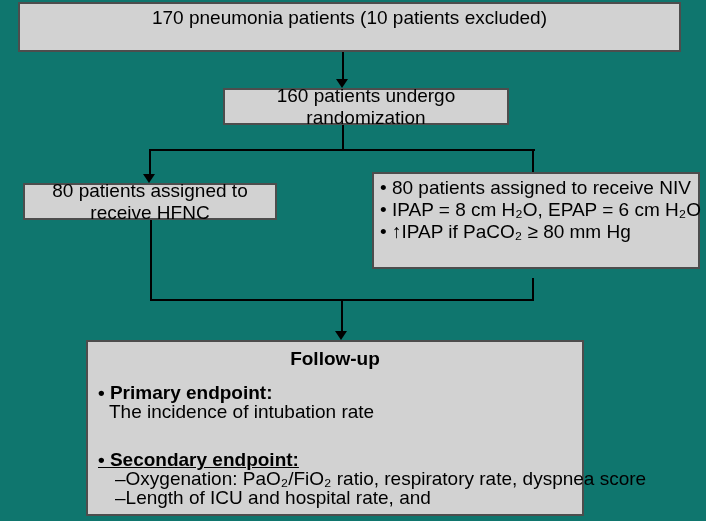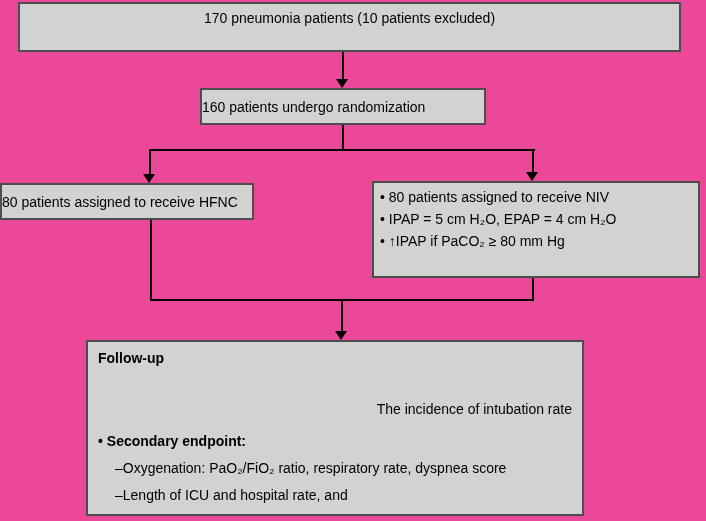--- a/index.html
+++ b/index.html
@@ -4,62 +4,63 @@
 <style>
   html, body {
     margin: 0;
     padding: 0;
     background: #ffffff;
   }
   #canvas {
     position: relative;
     width: 706px;
     height: 521px;
-    background: #ec4899;
+    background: #0f766e;
     font-family: "Liberation Sans", "DejaVu Sans", sans-serif;
-    font-size: 14px;
+    font-size: 19px;
     color: #000000;
     overflow: hidden;
   }
   .box {
     position: absolute;
     box-sizing: border-box;
     background: #d2d2d2;
     border: 2px solid #4d4d4d;
     color: #000000;
   }
   .center-box {
     display: flex;
     align-items: center;
     text-align: center;
+    margin-left: 23px;
   }
   #top-box {
     left: 18px; top: 2px; width: 663px; height: 50px;
     text-align: center;
     padding-top: 4px;
     line-height: 20px;
   }
   #rand-box   { left: 200px; top: 88px;  width: 286px; height: 37px; }
   #hfnc-box   { left: 0px;   top: 183px; width: 254px; height: 37px; }
   #niv-box    {
-    left: 372px; top: 181px; width: 328px; height: 97px;
+    left: 372px; top: 172px; width: 328px; height: 97px;
     padding: 3px 6px;
     line-height: 22px;
     white-space: nowrap;
   }
   #followup-box {
     left: 86px; top: 340px; width: 498px; height: 176px;
     padding: 7px 10px;
     line-height: 19px;
   }
-  .fu-title { font-weight: bold; margin-bottom: 32px; }
+  .fu-title { text-align: center; font-weight: bold; margin-bottom: 15px; }
   .fu-label { font-weight: bold; }
-  .fu-text  { padding-left: 11px; text-align: right; }
-  .fu-gap   { margin-top: 13px; }
-  .fu-item  { padding-left: 17px; white-space: nowrap; margin-top: 8px; }
+  .fu-text  { padding-left: 11px; }
+  .fu-gap   { margin-top: 29px; text-decoration: underline; }
+  .fu-item  { padding-left: 17px; white-space: nowrap; }
   .vline {
     position: absolute;
     width: 2px;
     background: #000000;
   }
   .hline {
     position: absolute;
     height: 2px;
     background: #000000;
   }
@@ -94,31 +95,32 @@
   <div class="arrow-down" style="left:143px; top:174px;"></div>
   <div class="vline" style="left:532px; top:149px; height:24px;"></div>
   <div class="arrow-down" style="left:526px; top:172px;"></div>
 
   <div class="box center-box" id="hfnc-box">
     <div>80 patients assigned to receive HFNC</div>
   </div>
 
   <div class="box" id="niv-box">
     <div>• 80 patients assigned to receive NIV</div>
-    <div>• IPAP = 5 cm H₂O, EPAP = 4 cm H₂O</div>
+    <div>• IPAP = 8 cm H₂O, EPAP = 6 cm H₂O</div>
     <div>• ↑IPAP if PaCO₂ ≥ 80 mm Hg</div>
   </div>
 
   <div class="vline" style="left:150px; top:220px; height:81px;"></div>
   <div class="vline" style="left:532px; top:278px; height:23px;"></div>
   <div class="hline" style="left:150px; top:299px; width:384px;"></div>
   <div class="vline" style="left:341px; top:299px; height:33px;"></div>
   <div class="arrow-down" style="left:335px; top:331px;"></div>
 
   <div class="box" id="followup-box">
     <div class="fu-title">Follow-up</div>
+    <div class="fu-label">• Primary endpoint:</div>
     <div class="fu-text">The incidence of intubation rate</div>
     <div class="fu-label fu-gap">• Secondary endpoint:</div>
     <div class="fu-item">–Oxygenation: PaO₂/FiO₂ ratio, respiratory rate, dyspnea score</div>
     <div class="fu-item">–Length of ICU and hospital rate, and</div>
   </div>
 
 </div>
 
 </body></html>

